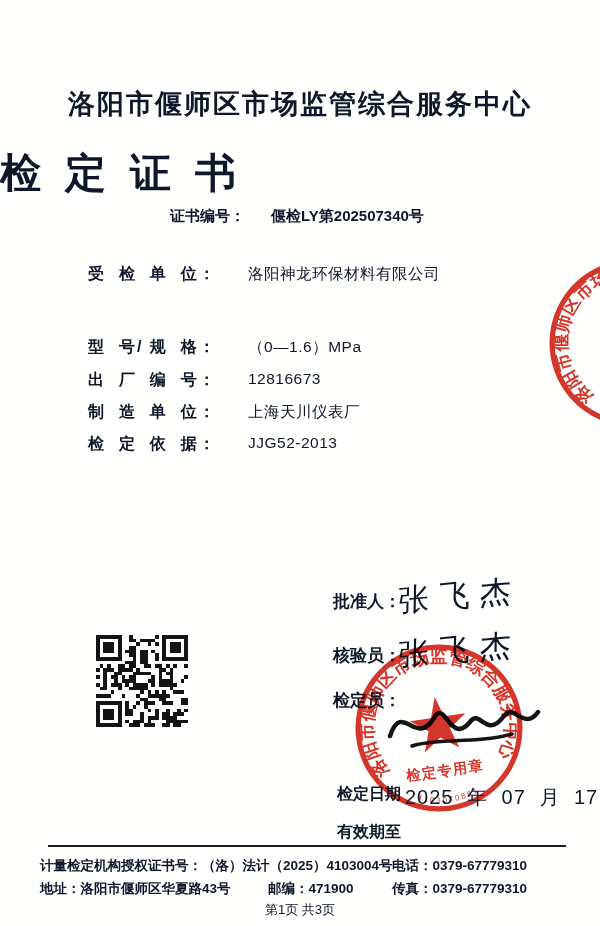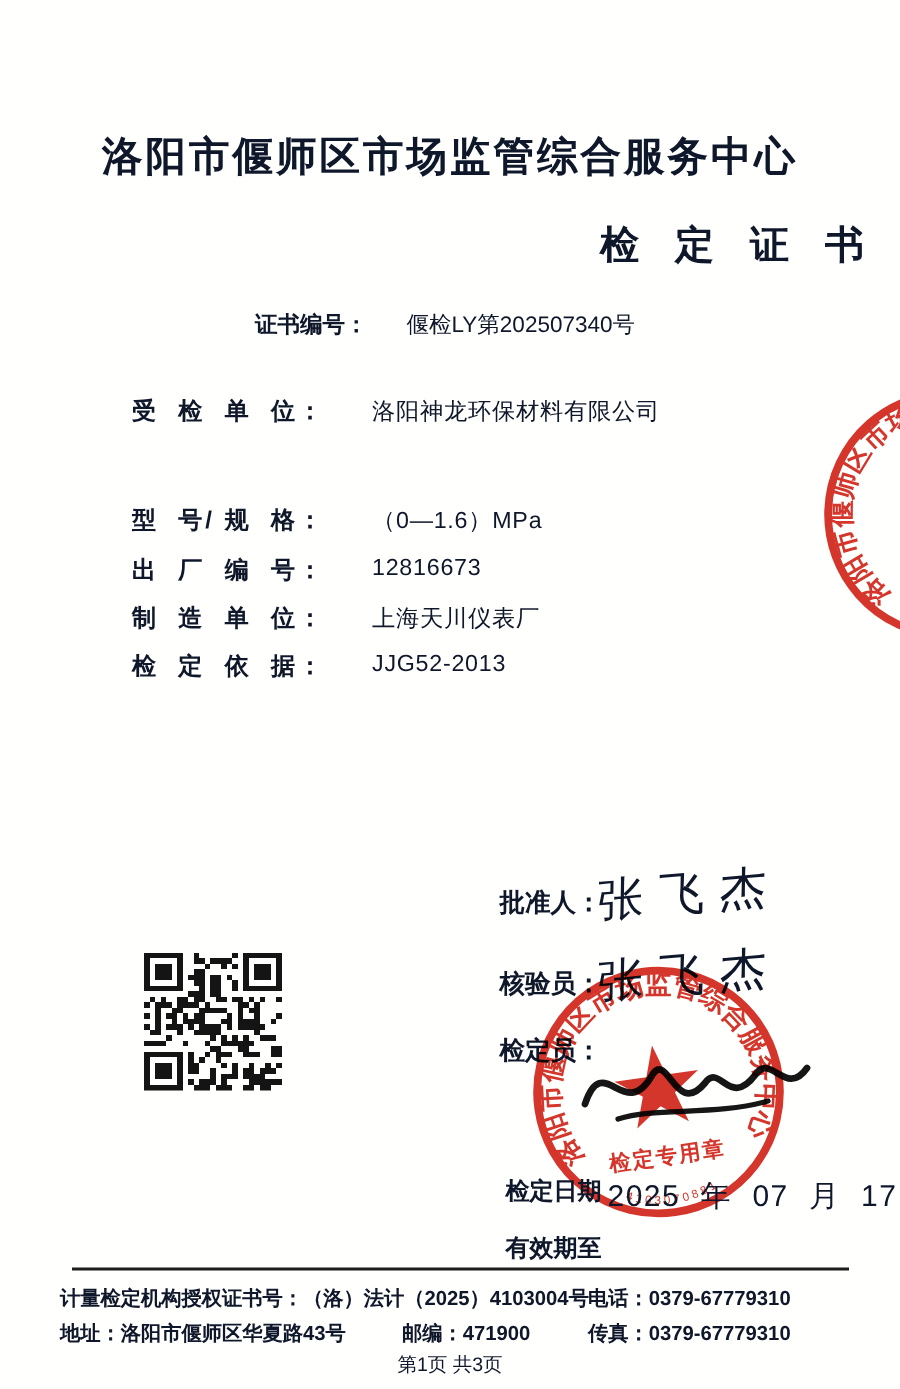--- a/index.html
+++ b/index.html
@@ -3,23 +3,23 @@
 <meta charset="utf-8">
 <style>
   html,body{margin:0;padding:0;background:#e8e8e8;}
   .page{
     position:relative;width:600px;height:926px;margin:0 auto;
     background:#fffffe;overflow:hidden;color:#0f172a;
     font-family:"Liberation Sans","DejaVu Sans",sans-serif;
   }
   .abs{position:absolute;}
   .org-title{top:86px;left:0;right:0;text-align:center;font-size:27px;font-weight:bold;letter-spacing:2px;}
-  .doc-title{top:146px;left:0;right:0;text-align:right;font-size:26px;font-weight:bold;letter-spacing:24px;padding-left:24px;}
+  .doc-title{top:146px;left:0;right:0;text-align:left;font-size:41px;font-weight:bold;letter-spacing:24px;}
   .certno{top:207px;left:170px;font-size:15px;font-weight:bold;}
-  .certno .val{margin-left:26px;font-weight:normal;font-size:15px;}
+  .certno .val{margin-left:26px;font-weight:bold;font-size:15px;}
   .row{left:88px;width:480px;font-size:16px;}
   .flabel{font-weight:bold;letter-spacing:2px;white-space:pre;}
   .fvalue{position:absolute;left:160px;top:0;font-weight:normal;font-size:15.5px;white-space:pre;letter-spacing:0.5px;}
   .sig-label{left:333px;font-size:17px;font-weight:bold;}
   .sig-name{position:absolute;font-size:31px;letter-spacing:10px;transform:rotate(-5deg) skewX(-6deg);font-weight:normal;white-space:pre;}
   .date-row-label{left:337px;font-size:16px;font-weight:bold;text-align:center;}
   .date-row-value{left:405px;font-size:20px;font-weight:normal;word-spacing:7px;letter-spacing:1px;white-space:pre;}
   .divider{top:845px;left:48px;width:518px;height:2px;background:#1c1c1c;}
   .footer{font-size:13.5px;font-weight:bold;white-space:pre;}
   .page-info{top:901px;left:0;right:0;text-align:center;font-size:13px;font-weight:normal;}

